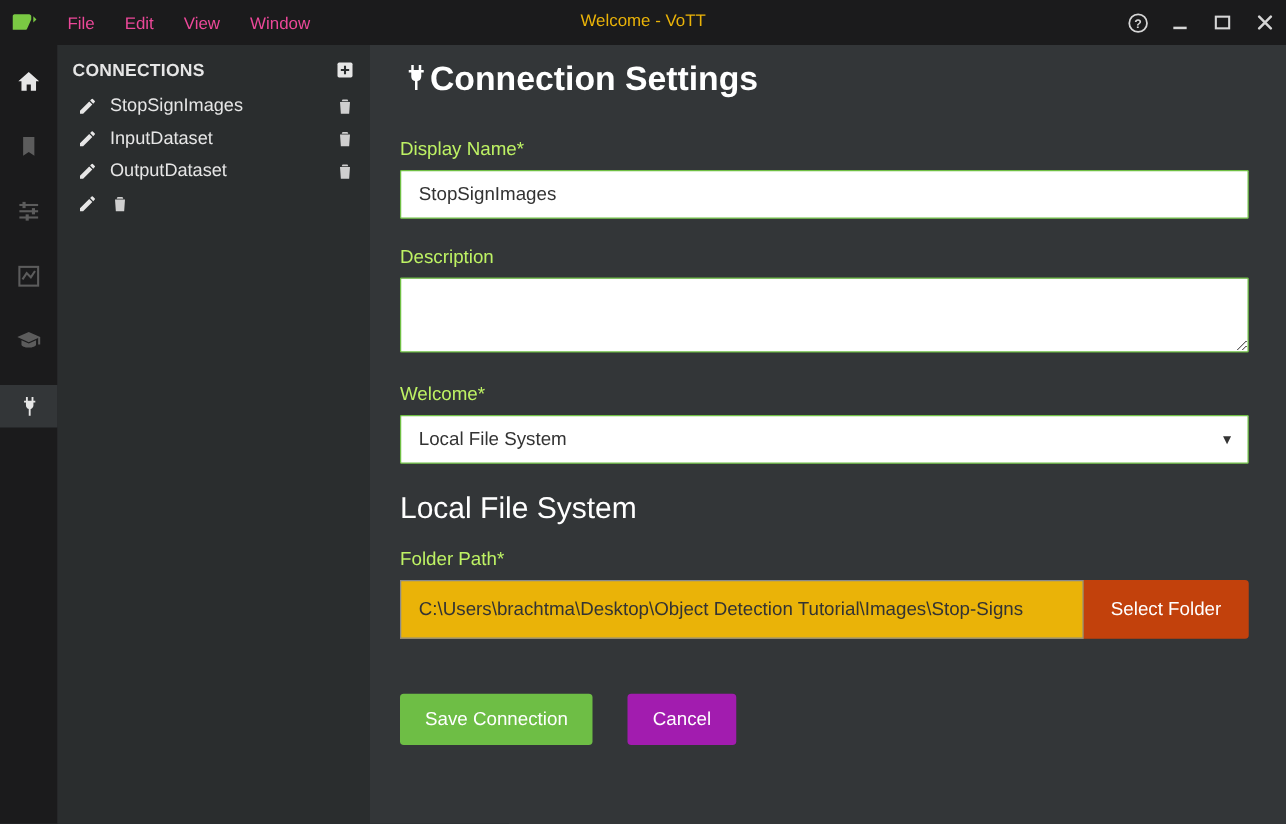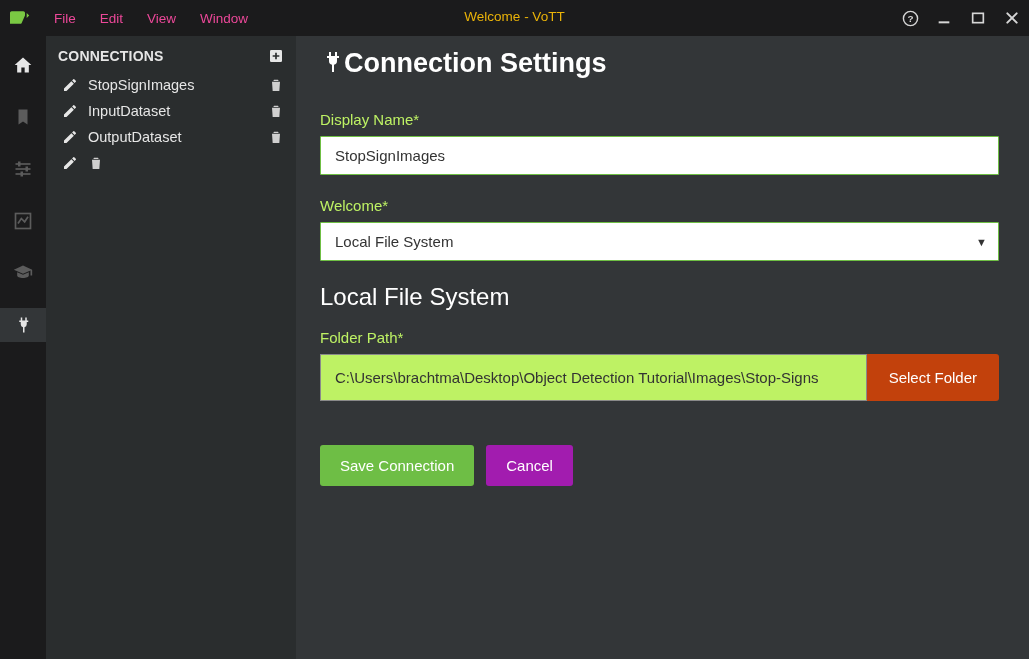--- a/index.html
+++ b/index.html
@@ -153,40 +153,40 @@
     .select-wrap { position:relative; }
     .select-input { appearance:none; padding-right:30px; }
     .select-caret {
       position:absolute; right:12px; top:50%; transform:translateY(-50%);
       pointer-events:none; color:#333; font-size:11px;
     }
     h2.section { font-size:24px; font-weight:500; color:#fff; margin-top:4px; margin-bottom:18px; }
     .path-row { display:flex; align-items:stretch; }
     .path-input {
       flex:1;
-      background:#bef264;
+      background:#eab308;
       color:#333;
       border:1px solid #8a8a8a;
       padding:14px 14px;
       font-size:15px;
       font-family:inherit;
     }
     .select-folder-btn {
       background:#c2410c;
       color:#fff;
       border:none;
       padding:0 22px;
       font-size:15px;
       cursor:pointer;
       border-radius:0 3px 3px 0;
     }
     .button-row {
       margin-top:44px;
       display:flex;
-      gap:12px;
+      gap:28px;
     }
     .btn {
       border:none;
       padding:12px 20px;
       font-size:15px;
       border-radius:3px;
       cursor:pointer;
       color:#fff;
     }
     .btn-save { background:#6ebe45; }
@@ -349,20 +349,24 @@
           </svg>
       </span>
       <h1>Connection Settings</h1>
     </div>
 
     <div class="field-block">
       <label class="field-label">Display Name*</label>
       <input class="text-input" type="text" value="StopSignImages" style="">
     </div>
 
+    <div class="field-block">
+      <label class="field-label">Description</label>
+      <textarea class="textarea" style=""></textarea>
+    </div>
 
     <div class="field-block">
       <label class="field-label">Welcome*</label>
       <div class="select-wrap">
         <select class="select-input">
           <option>Local File System</option>
         </select>
         <span class="select-caret">▼</span>
       </div>
     </div>

